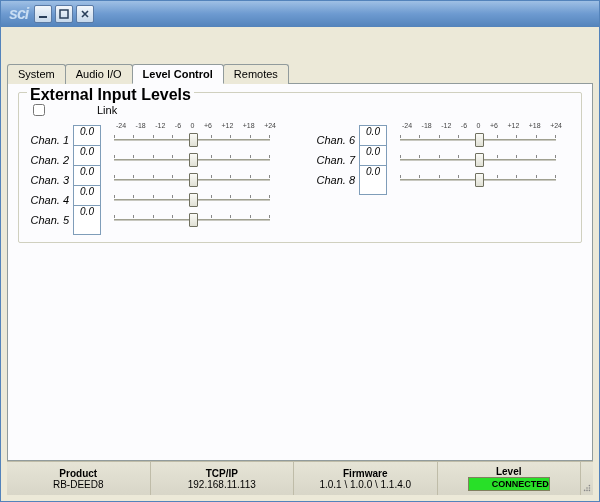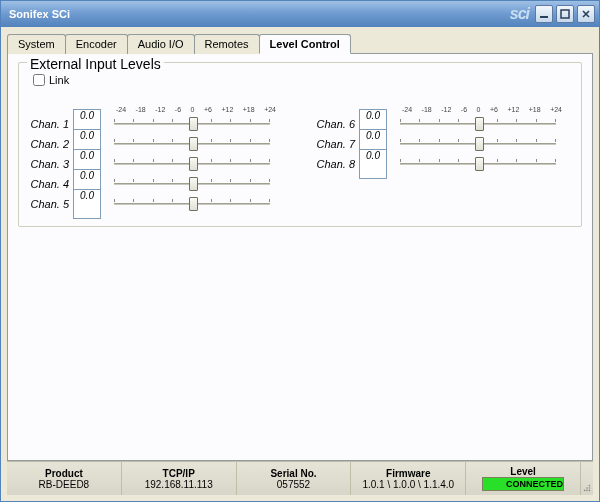--- a/index.html
+++ b/index.html
@@ -55,20 +55,21 @@
     flex: 1;
     background: #ece9d8;
     padding: 6px;
     display: flex;
     flex-direction: column;
   }
   .tabheader {
     display: flex;
     position: relative;
     z-index: 2;
+    margin-top: 30px;
   }
   .tab {
     padding: 3px 10px;
     border: 1px solid #919b9c;
     border-bottom: none;
     background: #ece9d8;
     margin-right: -1px;
     font-size: 11px;
     position: relative;
     top: 1px;
@@ -94,34 +95,35 @@
     border-radius: 2px;
     padding: 10px 8px 12px 8px;
     position: relative;
   }
   .groupbox-title {
     position: absolute;
     top: -7px;
     left: 8px;
     background: #fcfcfe;
     padding: 0 3px;
-    font-weight: normal;
-    font-size: 14px;
+    font-weight: bold;
+    font-size: 16px;
   }
   .cols {
     display: flex;
     gap: 36px;
   }
   .col { flex: 0 0 auto; }
   .linkrow {
     display: flex;
     align-items: center;
     height: 14px;
-    margin-bottom: 17px;
+    margin-bottom: 3px;
     padding-left: 6px;
+    gap: 48px;
   }
   .linkrow input[type=checkbox] { margin-right: 4px; width: 12px; height: 12px; }
   .scale-row {
     display: flex;
     align-items: center;
     height: 10px;
   }
   .scale-spacer { width: 88px; }
   .scale {
     width: 162px;
@@ -215,21 +217,20 @@
     display: flex; align-items: flex-end; justify-content: flex-end;
     padding: 2px;
   }
   .gripper svg { width: 10px; height: 10px; }
 </style>
 </head>
 <body>
 
 <div class="window">
   <div class="titlebar">
-    <span class="title">Sonifex SCi</span>
     <span class="logo">sci</span>
     <div class="win-buttons">
       <div class="win-btn">
         <svg viewBox="0 0 10 10">
             <rect x="1" y="7" width="8" height="2" fill="#2a3f5a"></rect>
           </svg>
       </div>
       <div class="win-btn">
         <svg viewBox="0 0 10 10">
             <rect x="1" y="1" width="8" height="8" fill="none" stroke="#2a3f5a" stroke-width="1.5"></rect>
@@ -239,24 +240,23 @@
         <svg viewBox="0 0 10 10">
             <path d="M2 2 L8 8 M8 2 L2 8" stroke="#2a3f5a" stroke-width="1.6"></path>
           </svg>
       </div>
     </div>
   </div>
 
   <div class="client">
     <div class="tabheader">
       <div class="tab">System</div>
-      <div class="tab">Encoder</div>
       <div class="tab">Audio I/O</div>
+      <div class="tab active">Level Control</div>
       <div class="tab">Remotes</div>
-      <div class="tab active">Level Control</div>
     </div>
 
     <div class="tabpane">
       <div class="groupbox">
         <div class="groupbox-title">External Input Levels</div>
 
         <div class="cols">
 
           <div class="col">
             <div class="linkrow">
@@ -462,24 +462,20 @@
     <div class="statusbar">
       <div class="status-cell">
         <div class="h">Product</div>
         <div>RB-DEED8</div>
       </div>
       <div class="status-cell">
         <div class="h">TCP/IP</div>
         <div>192.168.11.113</div>
       </div>
       <div class="status-cell">
-        <div class="h">Serial No.</div>
-        <div>057552</div>
-      </div>
-      <div class="status-cell">
         <div class="h">Firmware</div>
         <div>1.0.1 \ 1.0.0 \ 1.1.4.0</div>
       </div>
       <div class="status-cell">
         <div class="h">Level</div>
         <div class="status-connected">CONNECTED</div>
       </div>
       <div class="gripper">
         <svg viewBox="0 0 10 10">
           <circle cx="8" cy="2" r="1" fill="#888"></circle>

